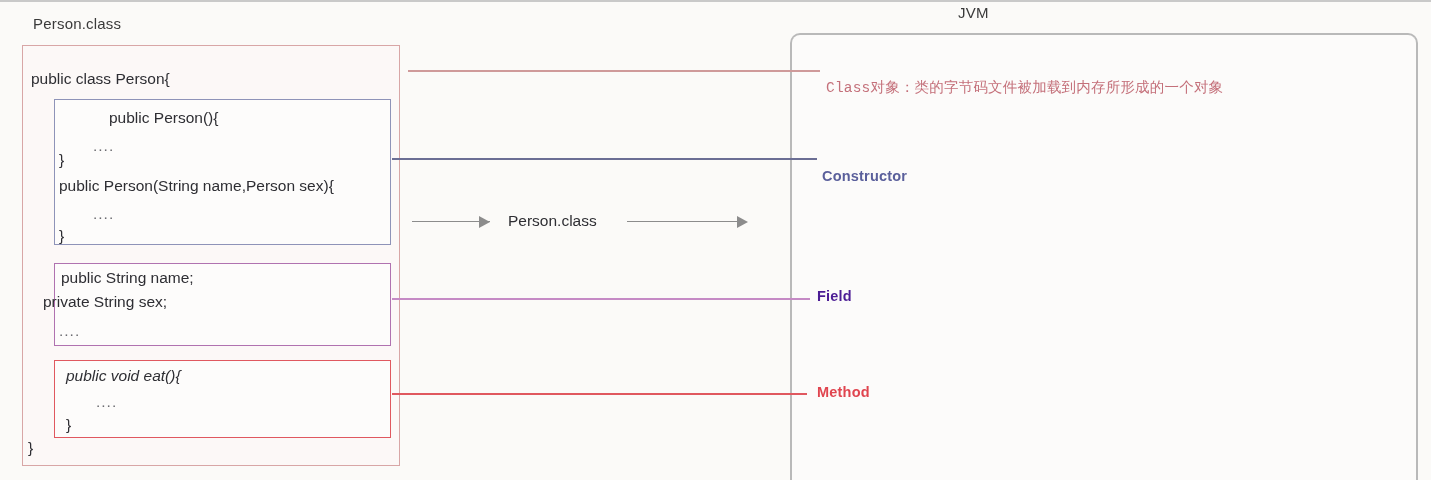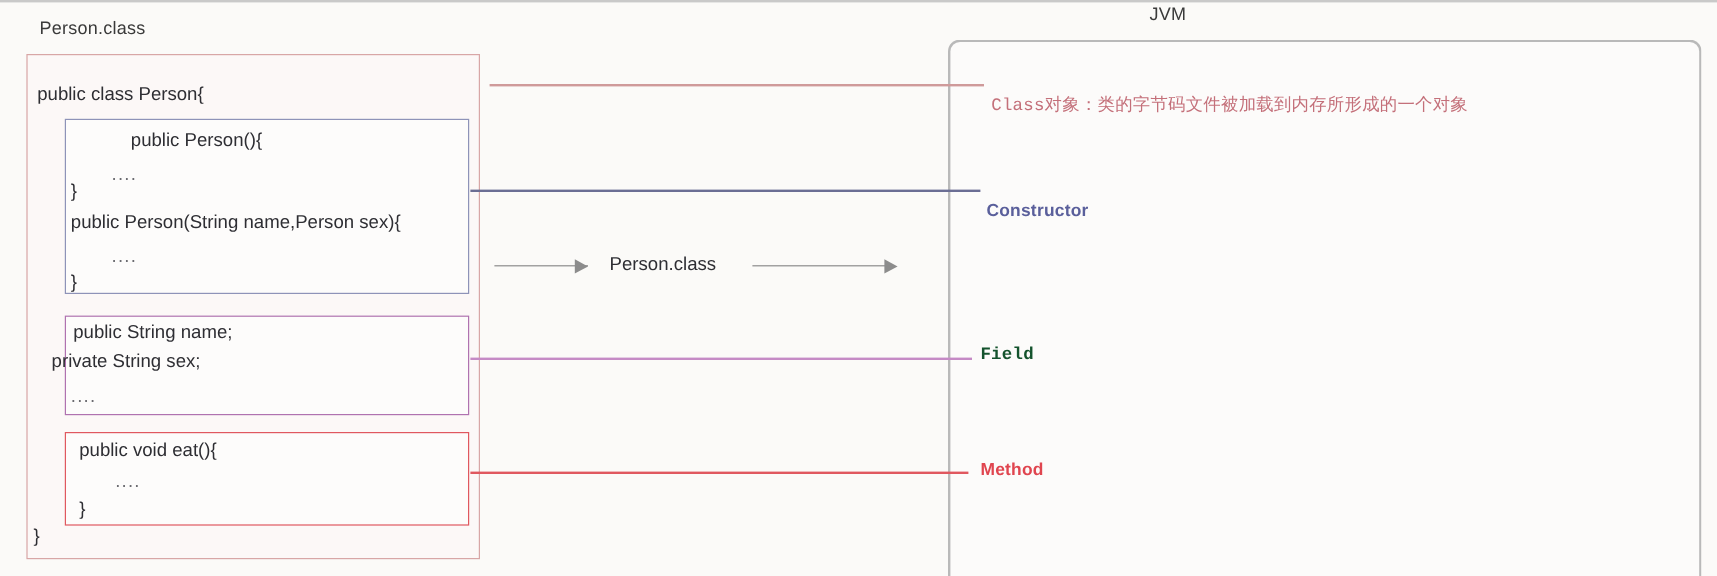--- a/index.html
+++ b/index.html
@@ -98,41 +98,41 @@
   #field-l3 { left: 59px; top: 322px; }
 
   
   #method-box {
     left: 54px; top: 360px;
     width: 337px; height: 78px;
     border: 1.6px solid #e0585f;
     background: #fdfcfb;
     box-sizing: border-box;
   }
-  #meth-l1 { left: 66px; top: 368px; }
+  #meth-l1 { left: 66px; top: 368px; font-style: italic; }
   #meth-l2 { left: 96px; top: 393px; }
   #meth-l3 { left: 66px; top: 417px; }
 
   
   .conn { height: 1.6px; }
   #conn-class       { left: 408px;  top: 70px;  width: 412px; background: #cf9a9a; }
   #conn-constructor { left: 392px;  top: 158px; width: 425px; background: #6b6e94; }
   #conn-field       { left: 392px;  top: 298px; width: 418px; background: #c58ac5; }
   #conn-method      { left: 392px;  top: 393px; width: 415px; background: #e0585f; }
 
   
   .rlabel {
     font-size: 14.5px;
     white-space: nowrap;
     font-weight: 600;
     letter-spacing: .2px;
   }
   #label-class       { left: 826px; top: 78px;  color: #c4707a; font-weight: 500; font-family: Liberation Mono, monospace; }
   #label-constructor { left: 822px; top: 130px; color: #5a5f9b; margin-top: 38px; }
-  #label-field       { left: 817px; top: 288px; color: #14532d; font-family: Liberation Mono, monospace; }
+  #label-field       { left: 817px; top: 288px; color: #4c1d95; }
   #label-method      { left: 817px; top: 384px; color: #e0454f; }
 
   
   .arrow-line { height: 1.4px; background: #8c8c8c; }
   #arrow1-line { left: 412px; top: 221px; width: 78px; }
   #arrow2-line { left: 627px; top: 221px; width: 118px; }
   .arrow-head {
     width: 0; height: 0;
     border-top: 6px solid transparent;
     border-bottom: 6px solid transparent;

